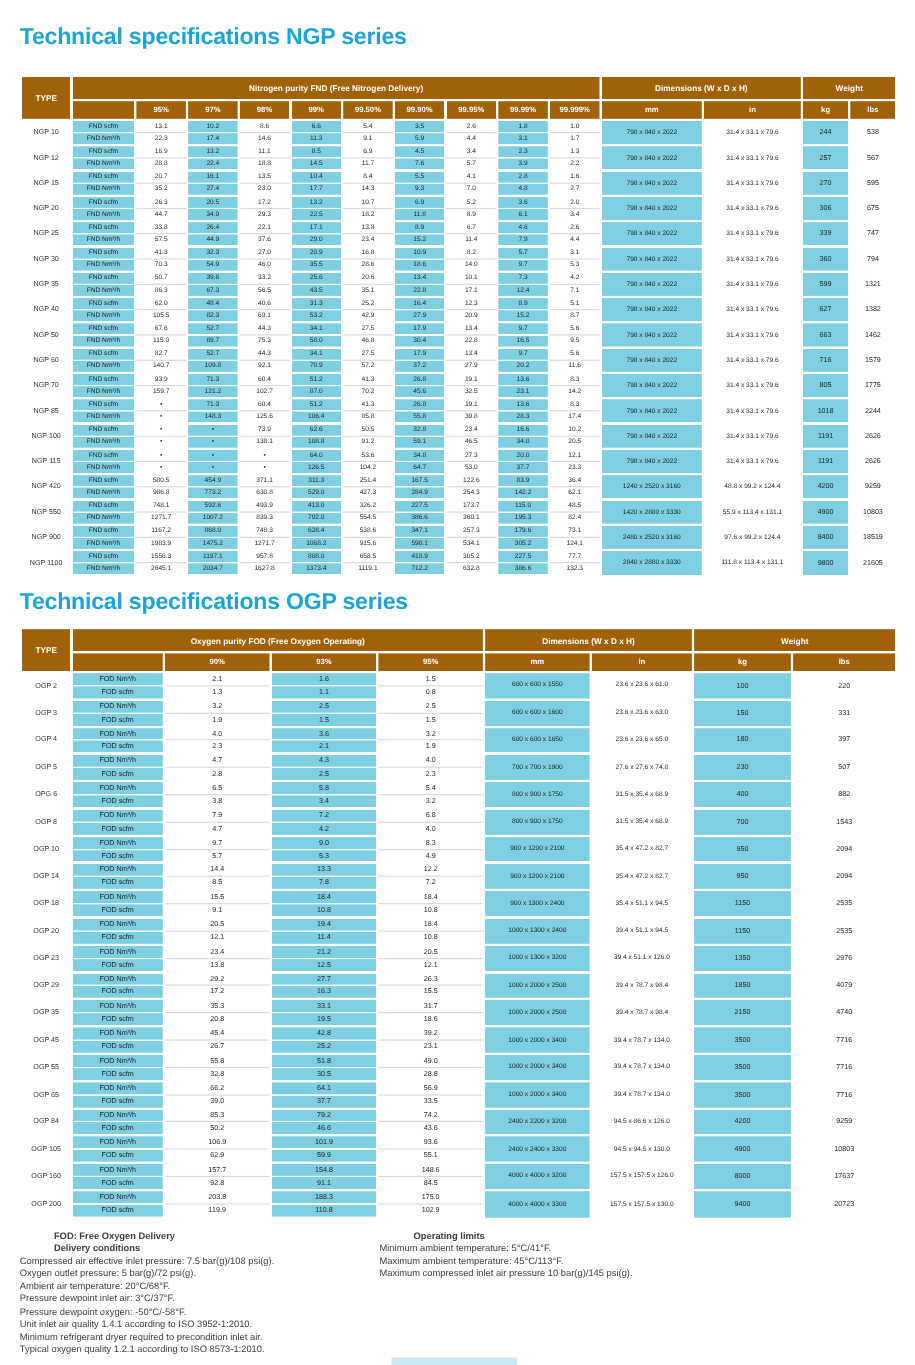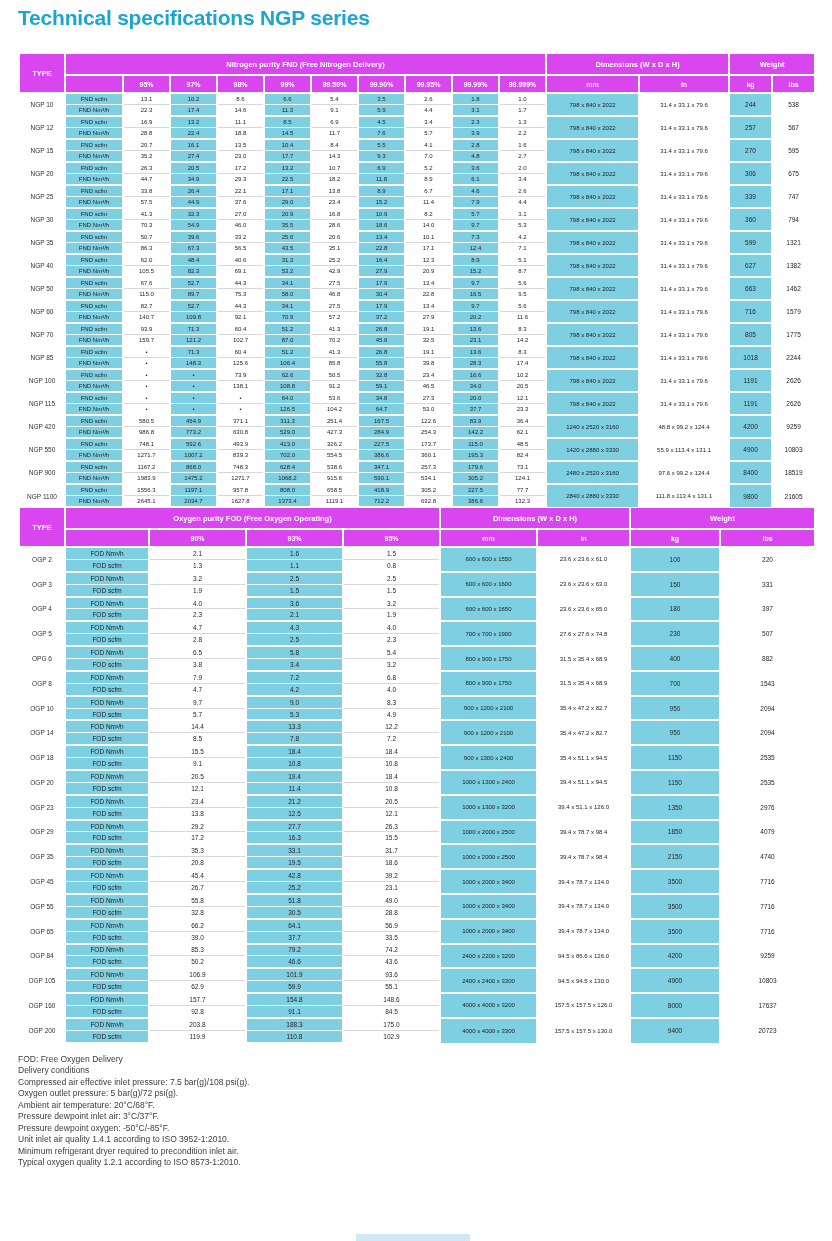--- a/index.html
+++ b/index.html
@@ -2,37 +2,37 @@
 <html><head>
 <meta charset="utf-8">
 <style>
   * { box-sizing: border-box; margin: 0; padding: 0; }
   html,body { background:#ffffff; }
   body {
     width: 832px; height: 1241px;
     font-family: "Liberation Sans", sans-serif;
     color: #262626; position: relative; overflow: hidden;
   }
-  .page { padding: 4px 18px 0 18px; }
+  .page { padding: 20px 18px 0 18px; }
   h1.section-title {
     color: #1ca4d3; font-size: 21px; font-weight: bold;
     letter-spacing: -0.2px; margin: 2px 0 0 0;
   }
   .t1-title { margin-bottom: 24px !important; }
   .t2-title { margin: 12px 0 12px 0 !important; }
   table.spec-table {
     border-collapse: collapse; table-layout: fixed;
     width: 796px; empty-cells: show;
   }
   .spec-table th, .spec-table td {
     border-left: 2px solid #fff; border-right: 2px solid #fff;
     text-align: center; vertical-align: middle;
     overflow: hidden; white-space: nowrap; padding: 0;
   }
-  .hdr { background:#d946ef; color:#fff; font-weight: bold; }
+  .hdr { background:#a16207; color:#fff; font-weight: bold; }
   .spec-table thead tr.group-row th { height: 21px; font-size: 7.5px; }
   .spec-table thead tr.sub-row th { height: 18px; font-size: 7px; border-top:2px solid #fff; }
   .type-h { font-size: 7.5px !important; }
   .ngp td { height: 11.5px; font-size: 6px; }
   .ogp td { height: 12.4px; font-size: 6.5px; }
   td.blue { background: #7dcfe1; }
   td.type-cell { background: #fff; font-size: 6.5px; color:#333; }
   td.label-cell { font-size: 6px; color:#1d1d1d; }
   .ogp td.label-cell { font-size: 6.5px; }
   td.dim { font-size: 6px; color:#1d1d1d; }
@@ -40,21 +40,21 @@
   tr.sub-first td { border-top: 2.5px solid #fff; }
   tr.sub-second td { border-top: 1px solid #d4d9da; }
   tr.sub-second td.blue { border-top: 1px solid #eef8fb; }
   tbody tr:last-child td { border-bottom: 2px solid #fff; }
   .footer {
     display: flex; margin-top: 10px; font-size: 8.5px;
     line-height: 11.5px; color: #3c3c3c;
   }
   .footer .col-left { width: 327px; }
   .footer .col-right { flex: 1; }
-  .footer .bold { font-weight: normal; }
+  .footer .bold { font-weight: bold; margin-left: 31px; }
   .bottom-decor {
     position: absolute; left: 356px; bottom: 0px;
     width: 114px; height: 7px; background: #cfe9f2;
   }
 </style>
 </head>
 <body>
 
 <div class="page">
 
@@ -621,20 +621,21 @@
           <td class="val blue">1373.4</td>
           <td class="val">1119.1</td>
           <td class="val blue">712.2</td>
           <td class="val">632.8</td>
           <td class="val blue">386.6</td>
           <td class="val">132.3</td>
         </tr>
       </tbody>
   </table>
 
+  <h1 class="section-title t2-title">Technical specifications OGP series</h1>
 
   <table class="spec-table ogp">
     <colgroup>
       <col style="width:46px">
         <col style="width:84px">
       <col style="width:97px">
         <col style="width:97px">
         <col style="width:97px">
       <col style="width:97px">
         <col style="width:93px">
@@ -1005,23 +1006,31 @@
 
   <div class="footer">
     <div class="col-left">
       <div class="bold">FOD: Free Oxygen Delivery</div>
       <div class="bold">Delivery conditions</div>
       <div id="footer-left-lines">
           <div>Compressed air effective inlet pressure: 7.5 bar(g)/108 psi(g).</div>
           <div>Oxygen outlet pressure: 5 bar(g)/72 psi(g).</div>
           <div>Ambient air temperature: 20°C/68°F.</div>
           <div>Pressure dewpoint inlet air: 3°C/37°F.</div>
-          <div>Pressure dewpoint oxygen: -50°C/-85°F.</div>
+          <div>Pressure dewpoint oxygen: -50°C/-58°F.</div>
           <div>Unit inlet air quality 1.4.1 according to ISO 3952-1:2010.</div>
           <div>Minimum refrigerant dryer required to precondition inlet air.</div>
           <div>Typical oxygen quality 1.2.1 according to ISO 8573-1:2010.</div>
+        </div>
+    </div>
+    <div class="col-right">
+      <div class="bold">Operating limits</div>
+      <div id="footer-right-lines">
+          <div>Minimum ambient temperature: 5°C/41°F.</div>
+          <div>Maximum ambient temperature: 45°C/113°F.</div>
+          <div>Maximum compressed inlet air pressure 10 bar(g)/145 psi(g).</div>
         </div>
     </div>
   </div>
 
 </div>
 
 <div class="bottom-decor"></div>
 
 </body></html>

